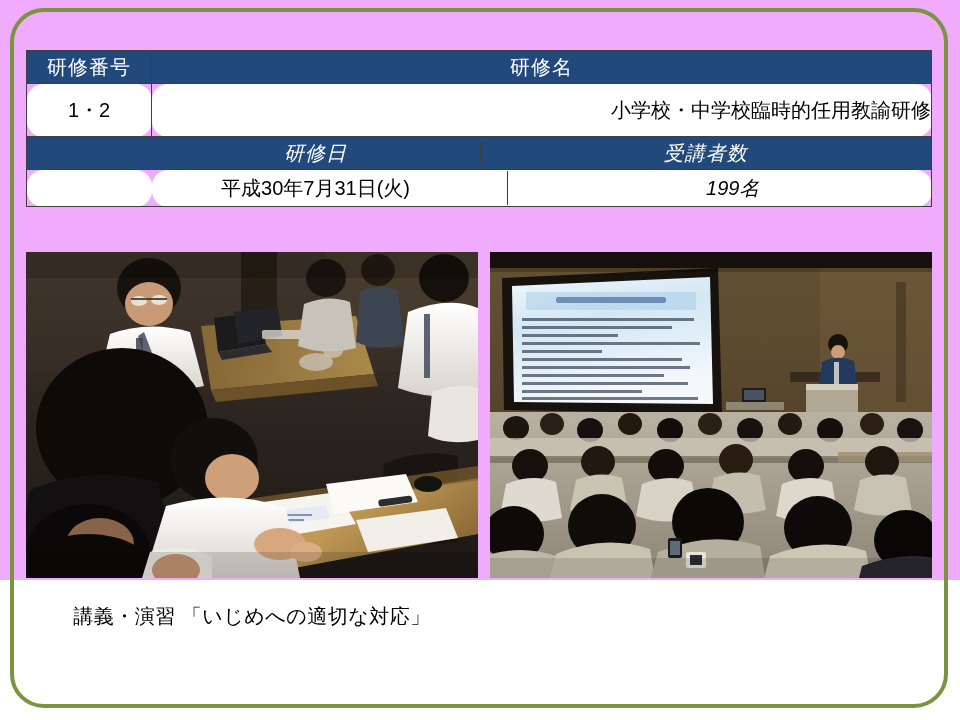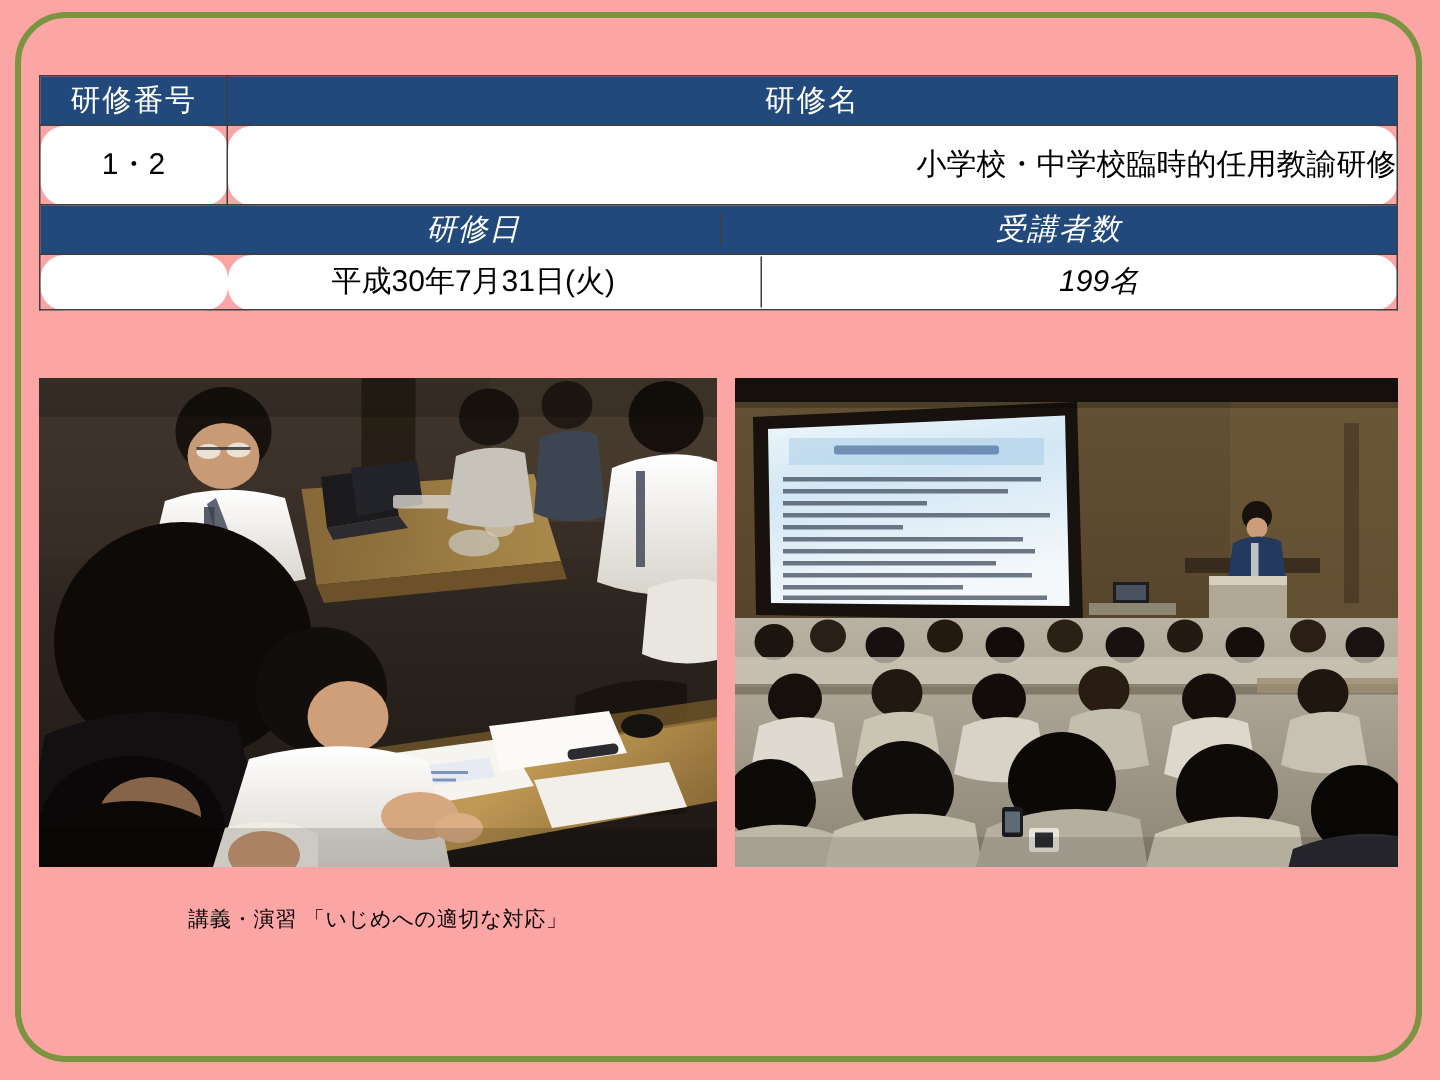--- a/index.html
+++ b/index.html
@@ -13,22 +13,22 @@
     height: 720px;
     overflow: hidden;
     font-family: "Liberation Sans", "DejaVu Sans", sans-serif;
     color: #000000;
     -webkit-font-smoothing: none;
   }
 
   .slide {
     position: relative;
     width: 960px;
-    height: 720px;
-    background: #fca5a5;
+    height: 580px;
+    background: #f0abfc;
     box-sizing: border-box;
   }
 
   
   .frame {
     position: absolute;
     left: 10px;
     top: 8px;
     width: 938px;
     height: 700px;
@@ -89,21 +89,21 @@
     background: #2a241c;
   }
   .photo-left  { left: 0px;   width: 452px; }
   .photo-right { left: 464px; width: 442px; }
 
   .photo svg { display: block; width: 100%; height: 100%; }
 
   
   .caption {
     position: absolute;
-    font-size: 14px;
+    font-size: 20px;
     line-height: 1.35;
     color: #000000;
     text-align: center;
     letter-spacing: 0.5px;
   }
   .caption-left {
     left: 26px;
     top: 603px;
     width: 452px;
   }

